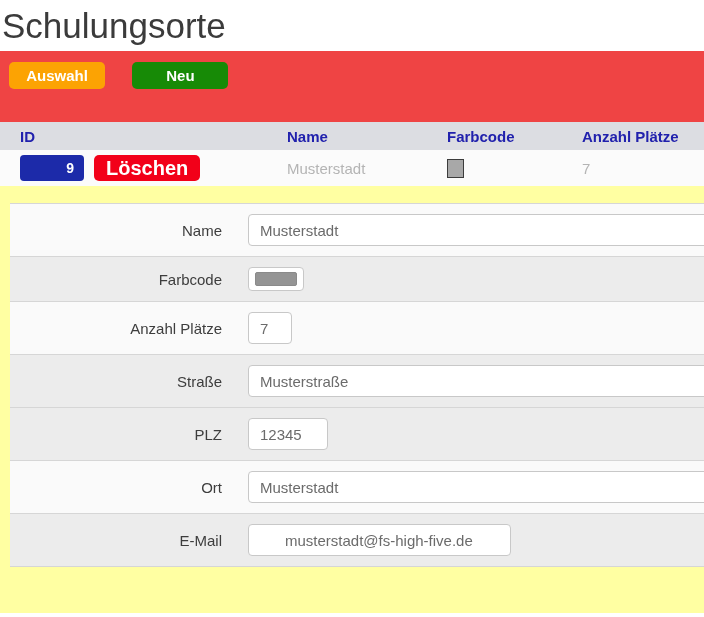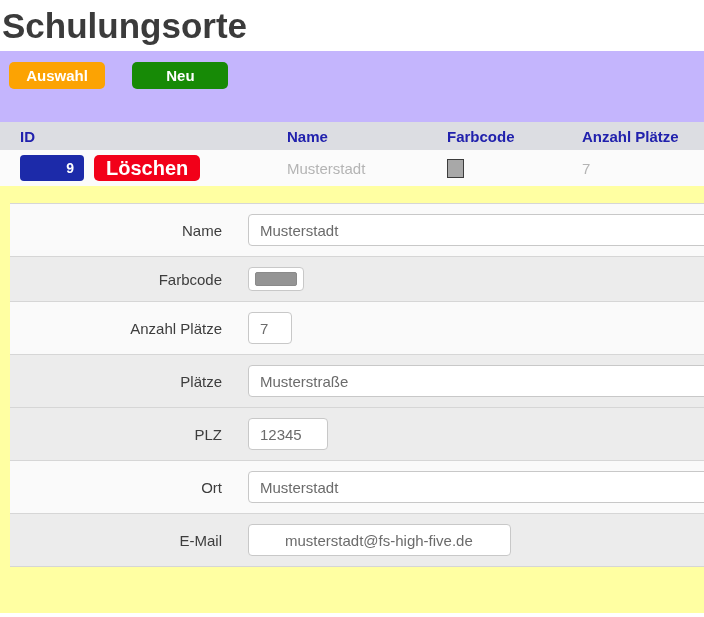--- a/index.html
+++ b/index.html
@@ -12,29 +12,29 @@
   }
   .app { width: 704px; height: 617px; overflow: hidden; }
 
   
   .page-title {
     margin: 0;
     padding: 6px 0 0 2px;
     height: 51px;
     box-sizing: border-box;
     font-size: 35px;
-    font-weight: 700;
+    font-weight: 400;
     color: #3b3b3b;
     letter-spacing: 0px;
   }
 
   
   .toolbar {
     height: 71px;
-    background: #c4b5fd;
+    background: #ef4444;
     padding: 11px 0 0 9px;
     box-sizing: border-box;
   }
   .btn {
     display: inline-block;
     width: 96px;
     height: 27px;
     line-height: 27px;
     border: none;
     border-radius: 5px;
@@ -217,21 +217,21 @@
           </span>
         </span>
       </div>
 
       <div class="form-row odd">
         <label class="form-label">Anzahl Plätze</label>
         <span class="form-control"><input class="tinput w-xs" type="text" value="7" style=""></span>
       </div>
 
       <div class="form-row even">
-        <label class="form-label">Plätze</label>
+        <label class="form-label">Straße</label>
         <span class="form-control"><input class="tinput w-full" type="text" value="Musterstraße" style=""></span>
       </div>
 
 
       <div class="form-row even">
         <label class="form-label">PLZ</label>
         <span class="form-control"><input class="tinput w-sm2" type="text" value="12345" style=""></span>
       </div>
 
       <div class="form-row odd">

